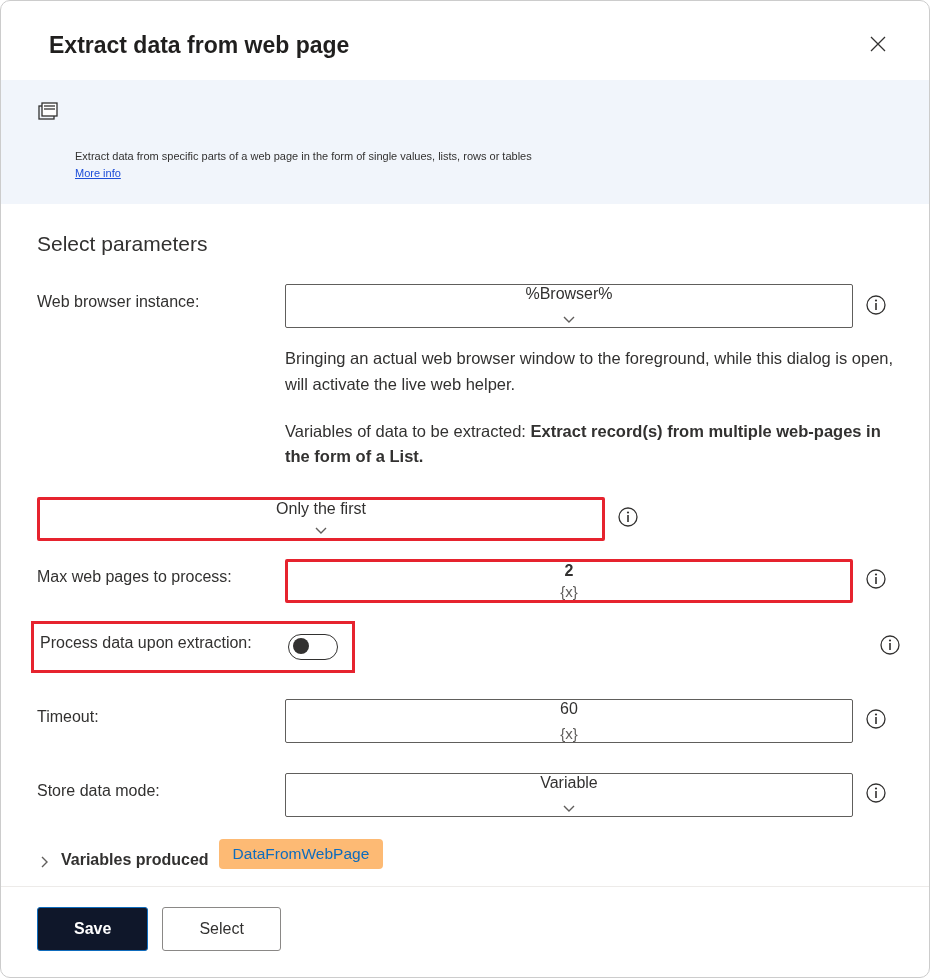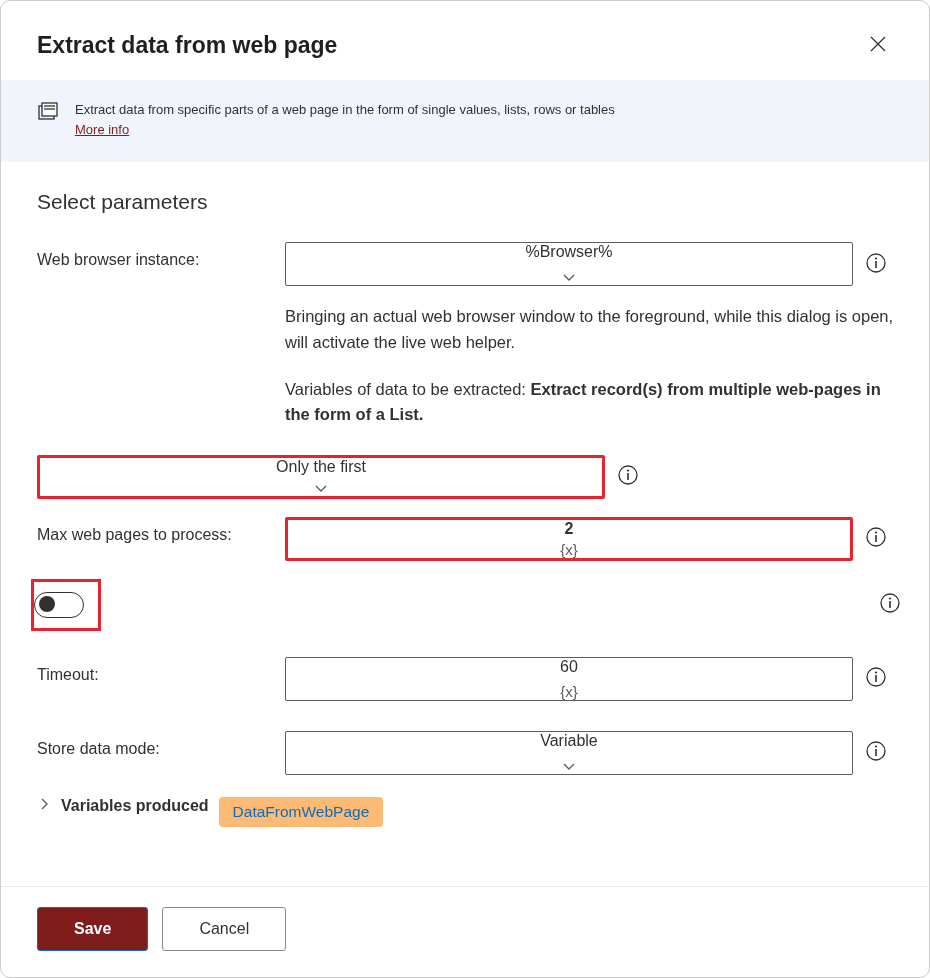--- a/index.html
+++ b/index.html
@@ -16,21 +16,21 @@
       border-radius: 10px;
       display: flex;
       flex-direction: column;
       position: relative;
       background: #fff;
     }
     .header {
       display: flex;
       align-items: center;
       justify-content: space-between;
-      padding: 28px 36px 18px 36px;
+      padding: 28px 36px 18px 48px;
     }
     .header h1 {
       font-size: 23px;
       font-weight: 600;
       color: #201f1e;
     }
     .close-btn {
       background: none;
       border: none;
       cursor: pointer;
@@ -41,26 +41,27 @@
       background: #f1f5fb;
       padding: 20px 36px 22px 36px;
       display: flex;
       align-items: flex-start;
       gap: 16px;
     }
     .info-banner-icon {
       margin-top: 2px;
     }
     .info-banner-text {
-      font-size: 13px;
+      font-size: 11px;
       line-height: 1.55;
       color: #323130;
+      margin-top: 48px;
     }
     .more-info {
-      color: #7f1d1d;
+      color: #1d4ed8;
       text-decoration: underline;
       cursor: pointer;
     }
     .content {
       flex: 1;
       padding: 28px 28px 10px 36px;
       overflow-y: auto;
     }
     .section-title {
       font-size: 21px;
@@ -168,21 +169,21 @@
     .highlight-box {
       border: 3px solid #e6232e;
       padding: 10px 14px 10px 0px;
       display: inline-flex;
       align-items: center;
       margin-left: -6px;
     }
     .highlight-box .form-label { width: 254px; padding-left: 6px; padding-top:0;}
     .variables-row {
       display: flex;
-      align-items: flex-start;
+      align-items: flex-end;
       gap: 10px;
       margin-top: 4px;
     }
     .chev-right {
       color: #605e5c;
     }
     .vars-label {
       font-weight: 600;
       font-size: 16px;
     }
@@ -211,21 +212,21 @@
       display: inline-flex;
       align-items: center;
       gap: 10px;
     }
     .btn-onerror {
       background: #fff;
       border: 1px solid #8a8886;
       color: #323130;
     }
     .btn-primary {
-      background: #7f1d1d;
+      background: #0f172a;
       border: 1px solid #0f6cbd;
       color: #fff;
       font-weight: 600;
       padding: 0 36px;
     }
     .btn-secondary {
       background: #fff;
       border: 1px solid #8a8886;
       color: #323130;
       padding: 0 36px;
@@ -325,20 +326,21 @@
               <circle cx="11" cy="11" r="9" stroke="#323130" stroke-width="1.3" fill="none"></circle>
               <circle cx="11" cy="6.5" r="1.1" fill="#323130"></circle>
               <rect x="10.2" y="9" width="1.6" height="7" fill="#323130"></rect>
             </svg>
         </span>
       </div>
     </div>
 
     <div class="form-row">
       <div class="highlight-box">
+        <div class="form-label">Process data upon extraction:</div>
         <div class="toggle">
           <div class="toggle-knob"></div>
         </div>
       </div>
       <div style="flex:1"></div>
       <span class="info-icon" style="margin-left:12px;">
         <svg width="22" height="22" viewBox="0 0 22 22">
             <circle cx="11" cy="11" r="9" stroke="#323130" stroke-width="1.3" fill="none"></circle>
             <circle cx="11" cy="6.5" r="1.1" fill="#323130"></circle>
             <rect x="10.2" y="9" width="1.6" height="7" fill="#323130"></rect>
@@ -392,17 +394,17 @@
         </svg>
       <span class="vars-label">Variables produced</span>
       <span class="var-pill">DataFromWebPage</span>
     </div>
 
   </div>
 
   <div class="footer">
     <div class="footer-right">
       <button class="btn btn-primary">Save</button>
-      <button class="btn btn-secondary">Cancel</button>
+      <button class="btn btn-secondary">Select</button>
     </div>
   </div>
 
 </div>
 
 </body></html>

